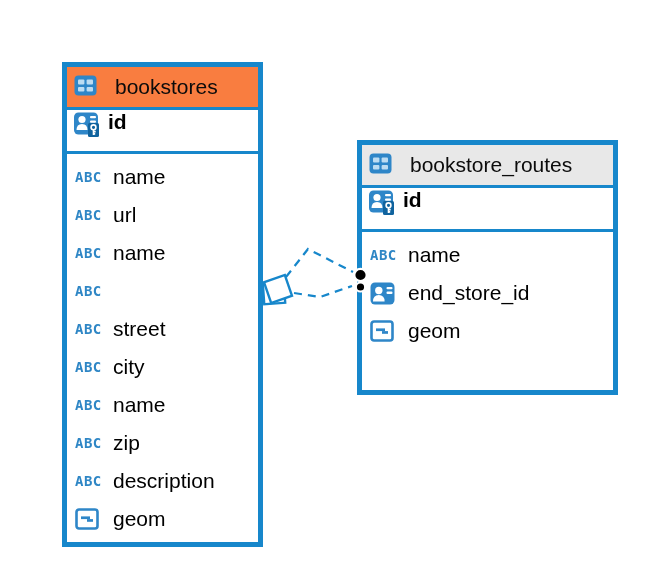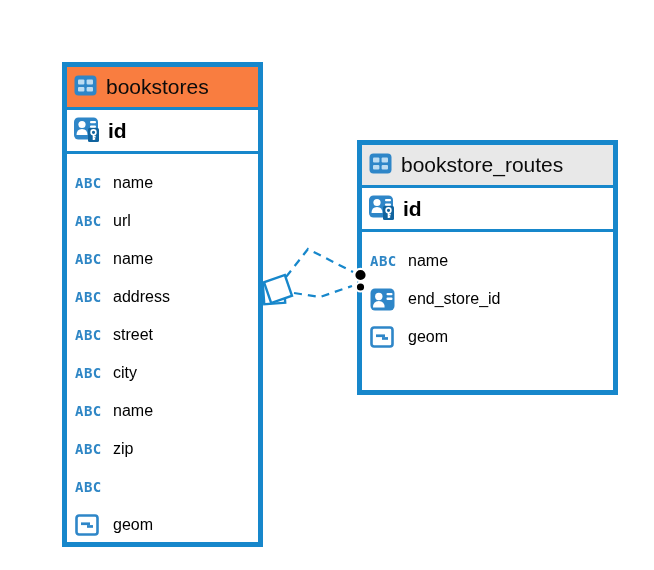--- a/index.html
+++ b/index.html
@@ -15,49 +15,49 @@
     background:#ffffff;
     box-sizing:border-box;
     z-index:1;
   }
   #table-bookstores{left:62px;top:62px;width:201px;height:485px;}
   #table-routes{left:357px;top:140px;width:261px;height:255px;}
 
   .thead{
     height:43px;
     display:flex;align-items:center;
-    padding-left:7px;gap:9px;
+    padding-left:7px;gap:18px;
     border-bottom:3px solid #1787CB;
     box-sizing:border-box;
   }
   #table-bookstores .thead{background:#F97D40;}
   #table-routes .thead{background:#E8E8E8;}
   .table-title{font-size:21px;color:#0b0b0b;white-space:nowrap;}
 
   .pk-row{
     height:44px;
-    display:flex;align-items:center;
+    display:flex;
     padding-left:6px;gap:8px;
     border-bottom:3px solid #1787CB;
     box-sizing:border-box;
     background:#fff;
   }
   .pk-label{font-size:21px;font-weight:bold;color:#000;}
 
-  .tbody{padding-top:10px;}
+  .tbody{padding-top:4px;}
   .col-row{
     height:38px;
     display:flex;align-items:center;
     padding-left:8px;
   }
   .icon-cell{
     width:38px;min-width:38px;
     display:flex;align-items:center;justify-content:flex-start;
   }
-  .col-label{font-size:16px;color:#000;white-space:nowrap;}
+  .col-label{font-size:21px;color:#000;white-space:nowrap;}
 
   .abc-glyph{
     font-family:"DejaVu Sans Mono", monospace;
     font-weight:bold;
     font-size:14px;
     letter-spacing:0.5px;
     color:#2E86C5;
     line-height:1;
   }
 
@@ -117,21 +117,20 @@
       <div class="col-row">
         <span class="icon-cell">
             <span class="abc-glyph">ABC</span>
           </span>
         <span class="col-label">name</span>
       </div>
       <div class="col-row">
         <span class="icon-cell">
             <span class="abc-glyph">ABC</span>
           </span>
-        <span class="col-label">address</span>
       </div>
       <div class="col-row">
         <span class="icon-cell">
             <span class="abc-glyph">ABC</span>
           </span>
         <span class="col-label">street</span>
       </div>
       <div class="col-row">
         <span class="icon-cell">
             <span class="abc-glyph">ABC</span>
@@ -147,20 +146,21 @@
       <div class="col-row">
         <span class="icon-cell">
             <span class="abc-glyph">ABC</span>
           </span>
         <span class="col-label">zip</span>
       </div>
       <div class="col-row">
         <span class="icon-cell">
             <span class="abc-glyph">ABC</span>
           </span>
+        <span class="col-label">description</span>
       </div>
       <div class="col-row">
         <span class="icon-cell">
           <svg width="24" height="22" viewBox="0 0 24 22">
             <rect x="1.5" y="1.5" width="21" height="19" rx="2.5" fill="#fff" stroke="#2E86C8" stroke-width="2.6"></rect>
             <rect x="6" y="8.4" width="9" height="2.7" fill="#2E86C8"></rect>
             <rect x="12" y="11.1" width="6" height="2.7" fill="#2E86C8"></rect>
           </svg>
         </span>
         <span class="col-label">geom</span>

